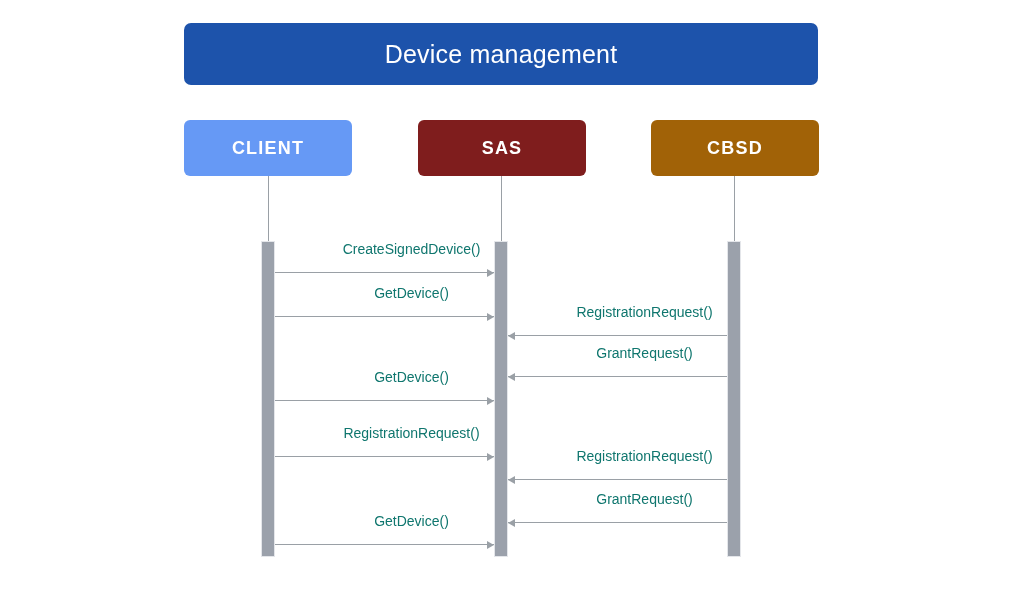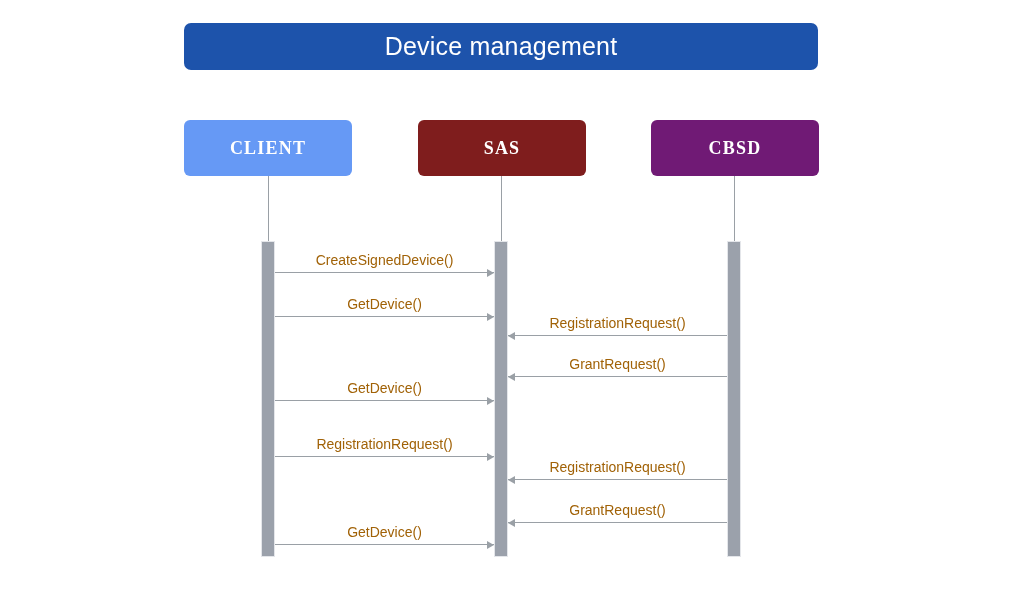--- a/index.html
+++ b/index.html
@@ -19,21 +19,21 @@
     height: 600px;
     background: #ffffff;
   }
 
   
   .title-banner {
     position: absolute;
     left: 184px;
     top: 23px;
     width: 634px;
-    height: 47px;
+    height: 62px;
     border-radius: 7px;
     display: flex;
     align-items: center;
     justify-content: center;
     box-sizing: border-box;
   }
   .title-banner .title-text {
     color: #ffffff;
     font-size: 25px;
     font-weight: 400;
@@ -45,21 +45,20 @@
   .actor-box {
     position: absolute;
     top: 120px;
     width: 168px;
     height: 56px;
     border-radius: 6px;
     display: flex;
     align-items: center;
     justify-content: center;
     box-sizing: border-box;
-    font-family: Liberation Serif, serif;
   }
   .actor-box .actor-label {
     color: #ffffff;
     font-size: 18px;
     font-weight: 700;
     letter-spacing: 1.2px;
     line-height: 1;
   }
 
   
@@ -90,27 +89,28 @@
   .msg-line {
     position: absolute;
     left: 0;
     top: 0;
     height: 1px;
     width: 100%;
     background: #9aa0a6;
   }
   .msg-label {
     position: absolute;
-    bottom: 5px;
+    bottom: 16px;
     width: 100%;
     text-align: center;
     font-size: 14px;
-    color: #a16207;
+    color: #0f766e;
     line-height: 1;
     white-space: nowrap;
+    margin-left: 27px;
   }
   .arrow-head {
     position: absolute;
     top: -3.5px;
     width: 0;
     height: 0;
     border-top: 4px solid transparent;
     border-bottom: 4px solid transparent;
   }
   .msg.dir-right .arrow-head {
@@ -136,21 +136,21 @@
   </div>
   <div class="lifeline" style="left:268px;"></div>
   <div class="activation" style="left:261px;"></div>
 
   <div class="actor-box" style="left:418px; background:#7f1d1d;">
     <span class="actor-label">SAS</span>
   </div>
   <div class="lifeline" style="left:501px;"></div>
   <div class="activation" style="left:494px;"></div>
 
-  <div class="actor-box" style="left:651px; background:#701a75;">
+  <div class="actor-box" style="left:651px; background:#a16207;">
     <span class="actor-label">CBSD</span>
   </div>
   <div class="lifeline" style="left:734px;"></div>
   <div class="activation" style="left:727px;"></div>
 
   <div class="msg dir-right" style="left:275px; top:272px; width:219px;">
     <div class="msg-line"></div>
     <div class="arrow-head"></div>
     <div class="msg-label">CreateSignedDevice()</div>
   </div>

